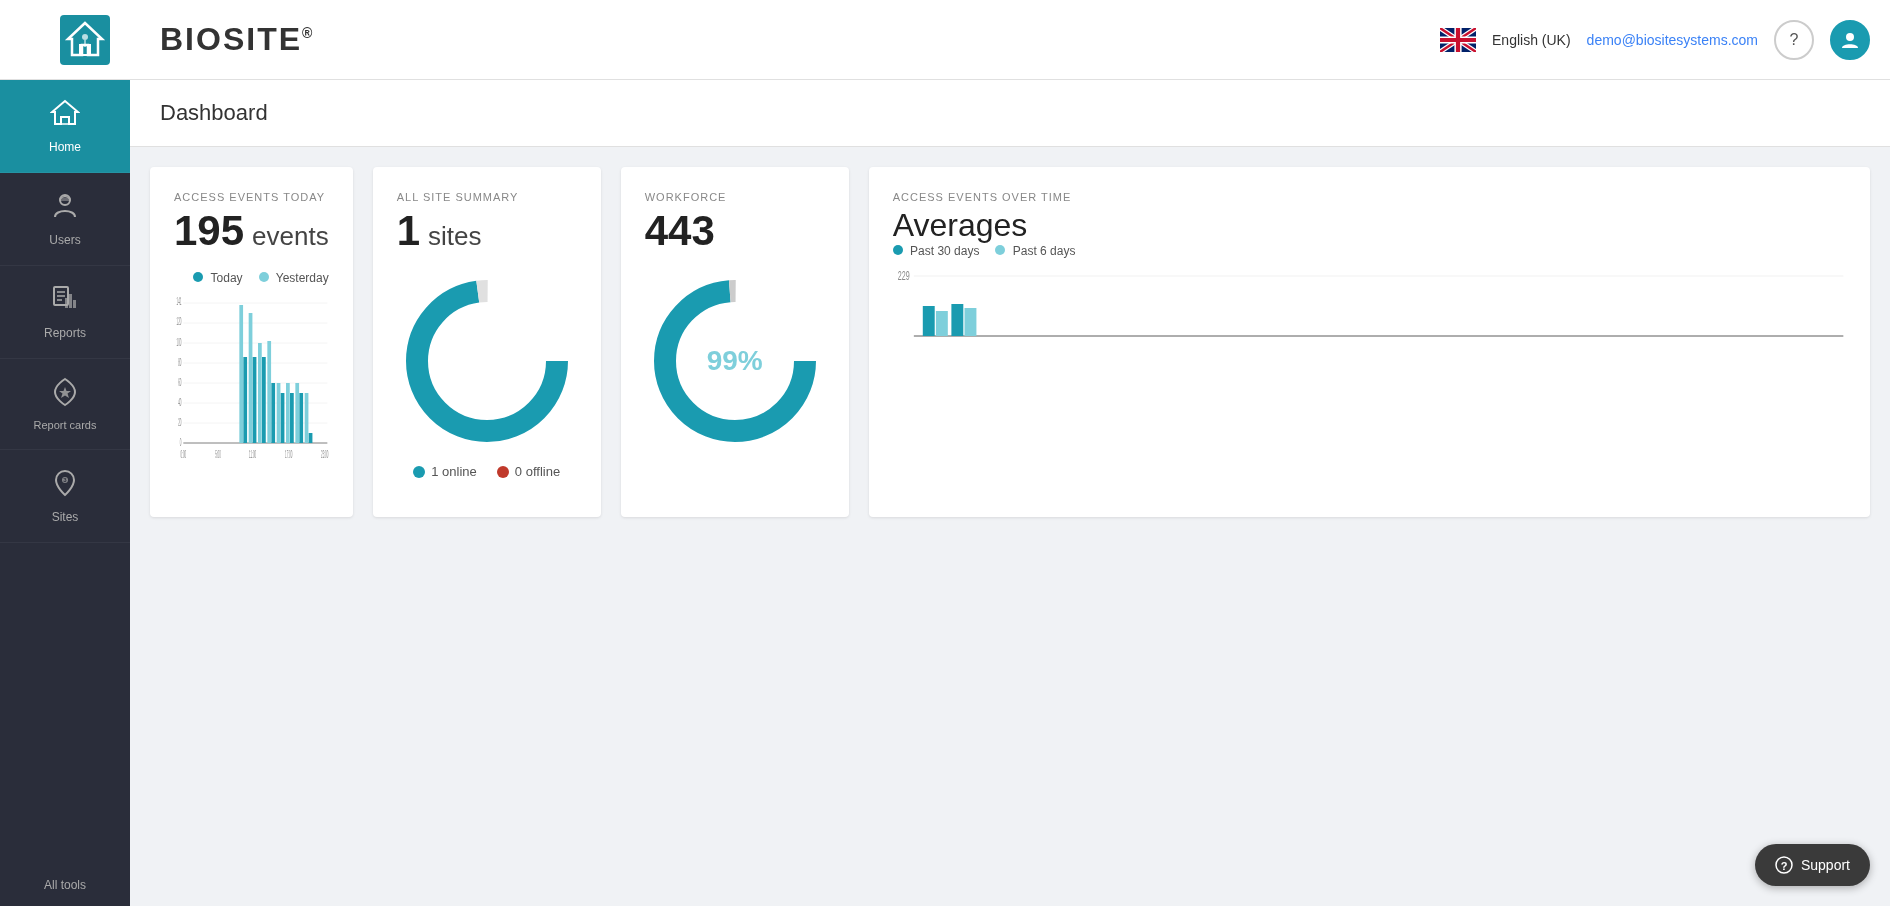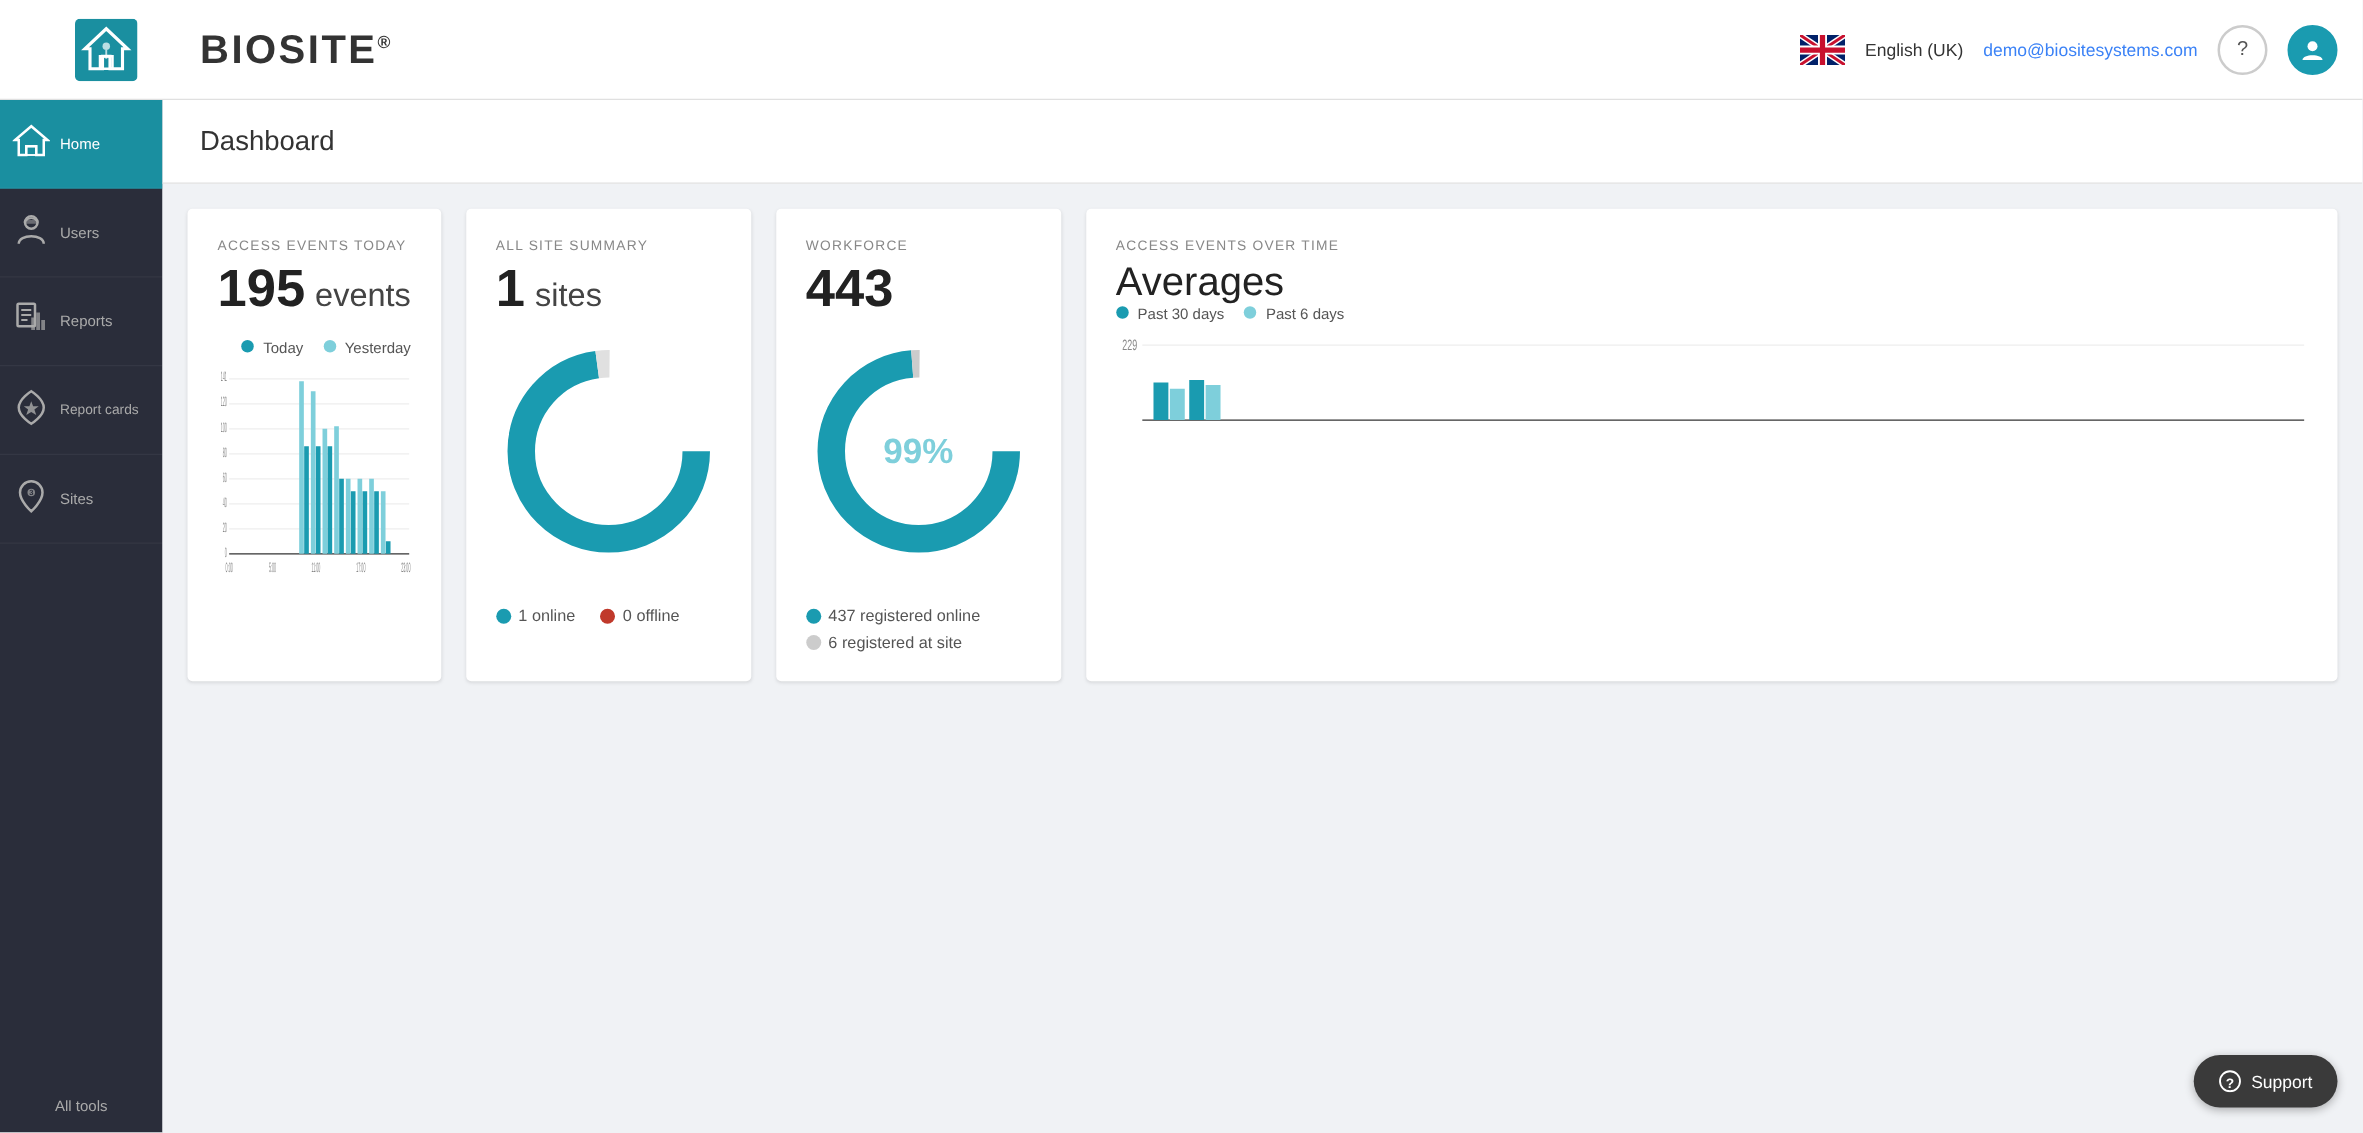--- a/index.html
+++ b/index.html
@@ -53,20 +53,21 @@
       display: flex;
       flex-direction: column;
       align-items: center;
       padding-top: 0;
       gap: 0;
       flex-shrink: 0;
     }
     .sidebar-item {
       width: 100%;
       display: flex;
+      flex-direction: column;
       align-items: center;
       padding: 18px 10px;
       cursor: pointer;
       color: #aaa;
       font-size: 13px;
       gap: 8px;
       border-bottom: 1px solid rgba(255,255,255,0.05);
     }
     .sidebar-item.active { background: #1a8fa0; color: #fff; }
     .sidebar-icon {
@@ -155,22 +156,22 @@
       width: 10px; height: 10px;
       border-radius: 50%;
       margin-right: 4px;
     }
     .chart-svg { width: 100%; height: 170px; }
 
     
     .donut-container {
       display: flex;
       flex-direction: column;
-      align-items: flex-start;
-      gap: 34px;
+      align-items: center;
+      gap: 13px;
     }
     .donut-wrapper {
       position: relative;
       width: 180px;
       height: 180px;
     }
     .donut-svg { width: 180px; height: 180px; }
     .donut-center-text {
       position: absolute;
       top: 50%; left: 50%;
@@ -459,34 +460,20 @@
           </div>
           <div class="donut-container">
             <div class="donut-wrapper">
               <svg class="donut-svg" viewBox="0 0 180 180">
 
                 <circle cx="90" cy="90" r="70" fill="none" stroke="#1a9bb0" stroke-width="22" stroke-dasharray="434 440" stroke-dashoffset="110"></circle>
 
                 <circle cx="90" cy="90" r="70" fill="none" stroke="#ccc" stroke-width="22" stroke-dasharray="6 434" stroke-dashoffset="-324"></circle>
               </svg>
               <div class="donut-center-text">99%</div>
-            </div>
-            <div style="width:100%;">
-              <div class="donut-legend-item" style="margin-bottom:6px;">
-                <div class="legend-circle" style="background:#1a9bb0;"></div>
-                <span style="font-size:13px; color:#555;">
-                  <span>437</span> <span>registered online</span>
-                </span>
-              </div>
-              <div class="donut-legend-item">
-                <div class="legend-circle" style="background:#ccc;"></div>
-                <span style="font-size:13px; color:#555;">
-                  <span>6</span> <span>registered at site</span>
-                </span>
-              </div>
             </div>
           </div>
         </div>
 
       </div>
 
       <div class="averages-card">
         <div class="averages-header">
           <div class="card-subtitle">ACCESS EVENTS OVER TIME</div>
           <div class="averages-title">Averages</div>

